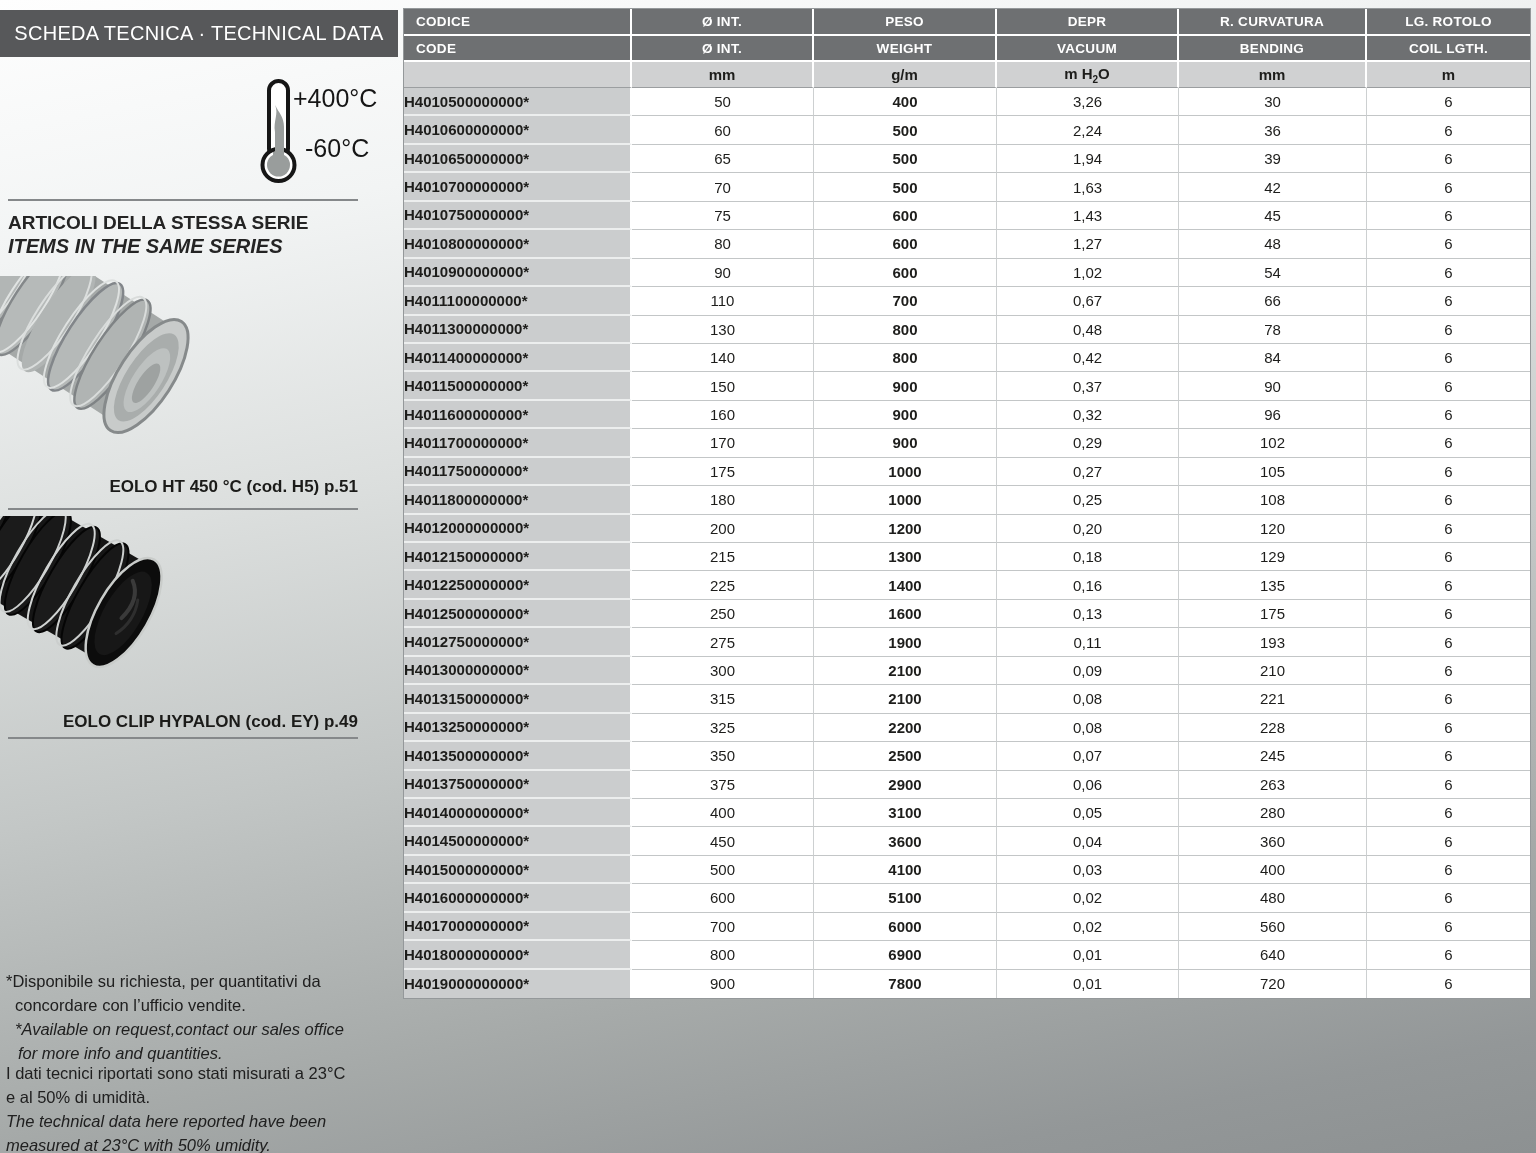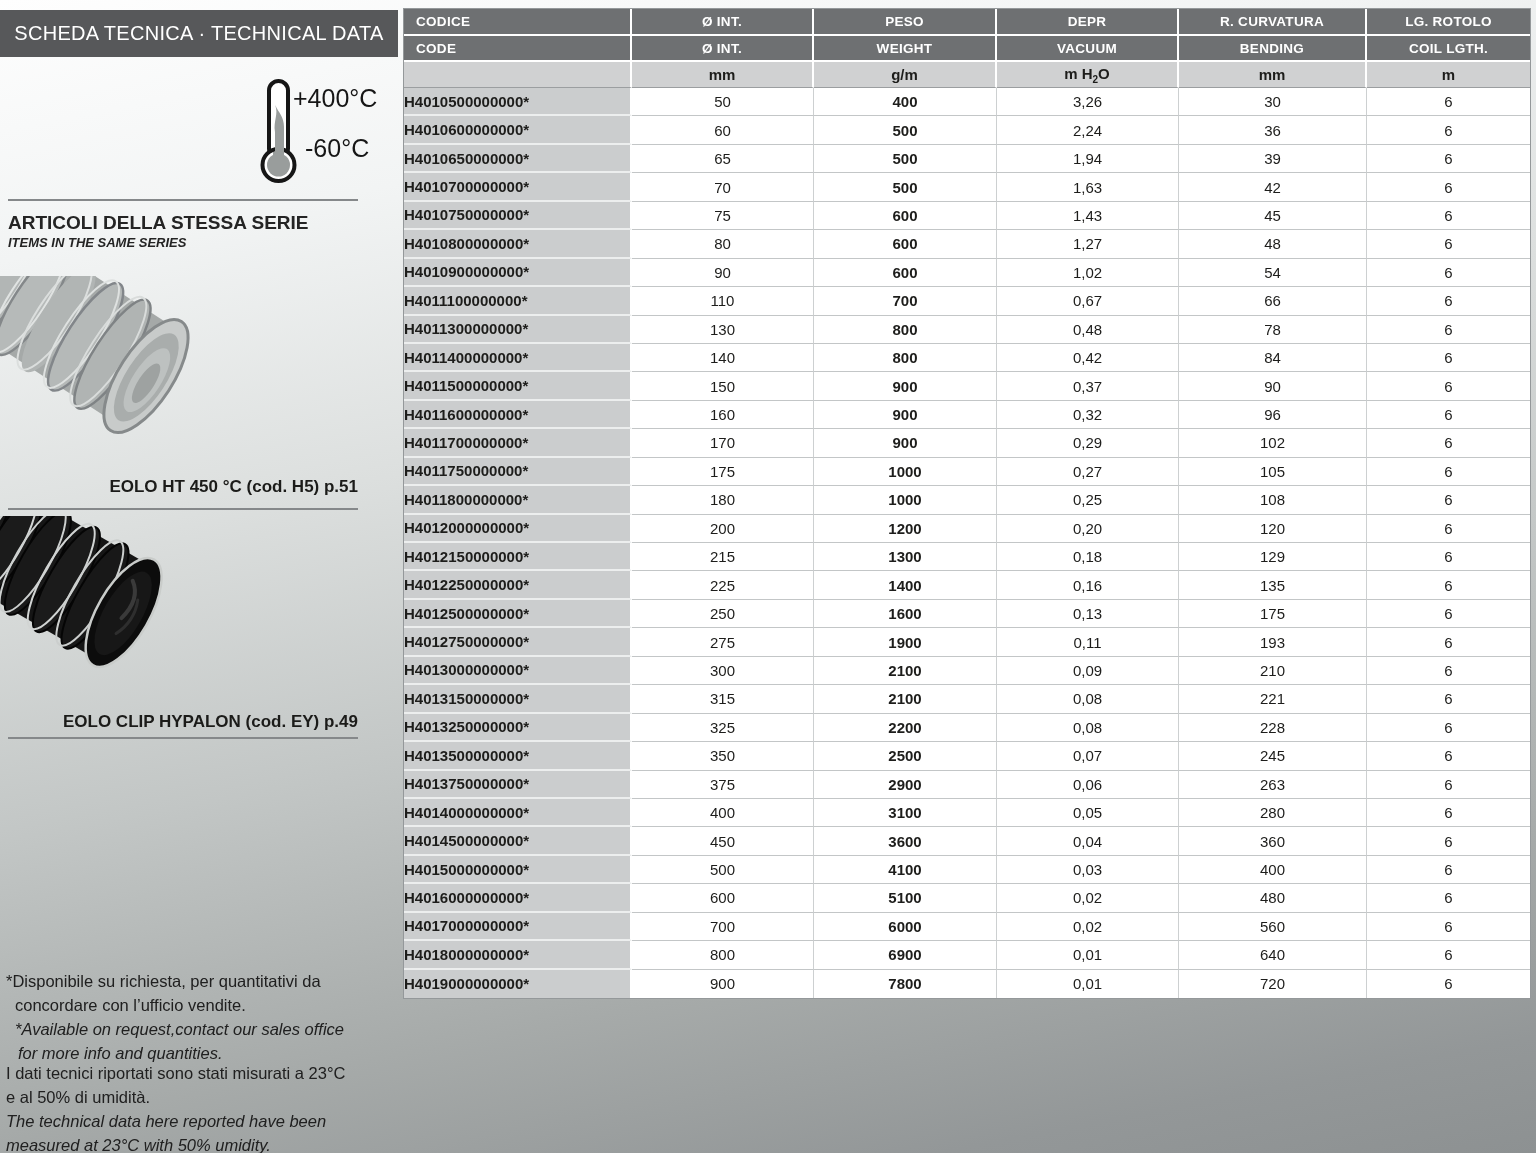--- a/index.html
+++ b/index.html
@@ -18,21 +18,21 @@
   .thermo-wrap{position:absolute;left:256px;top:76px;width:120px;height:112px;}
   .thermo-svg{position:absolute;left:0;top:2px;}
   .temp-label{position:absolute;font-weight:400;font-size:25px;color:#161616;white-space:nowrap;}
   .temp-max{left:37px;top:8px;}
   .temp-min{left:49px;top:58px;}
   .divider{position:absolute;left:8px;width:350px;height:2px;background:#85888a;}
   #divider-1{top:199px;}
   #divider-2{top:508px;}
   #divider-3{top:737px;}
   .heading-it{position:absolute;left:8px;top:212px;font-size:19px;font-weight:700;color:#242424;white-space:nowrap;}
-  .heading-en{position:absolute;left:8px;top:235px;font-size:13px;font-weight:700;font-style:italic;color:#242424;white-space:nowrap;}
+  .heading-en{position:absolute;left:8px;top:235px;font-size:20px;font-weight:700;font-style:italic;color:#242424;white-space:nowrap;}
   .hose1{position:absolute;left:-12px;top:276px;}
   .hose2{position:absolute;left:-12px;top:516px;}
   .caption{position:absolute;left:8px;width:350px;text-align:right;font-size:17px;font-weight:700;color:#1b1b19;white-space:nowrap;}
   #caption-1{top:477px;}
   #caption-2{top:712px;}
   .fn{position:absolute;left:6px;width:392px;font-size:16.5px;line-height:24px;color:#202020;}
   .fn .en{font-style:italic;}
   .fn .ind1{padding-left:9px;}
   .fn .ind2{padding-left:12px;}
   #footnote-request{top:969px;}

